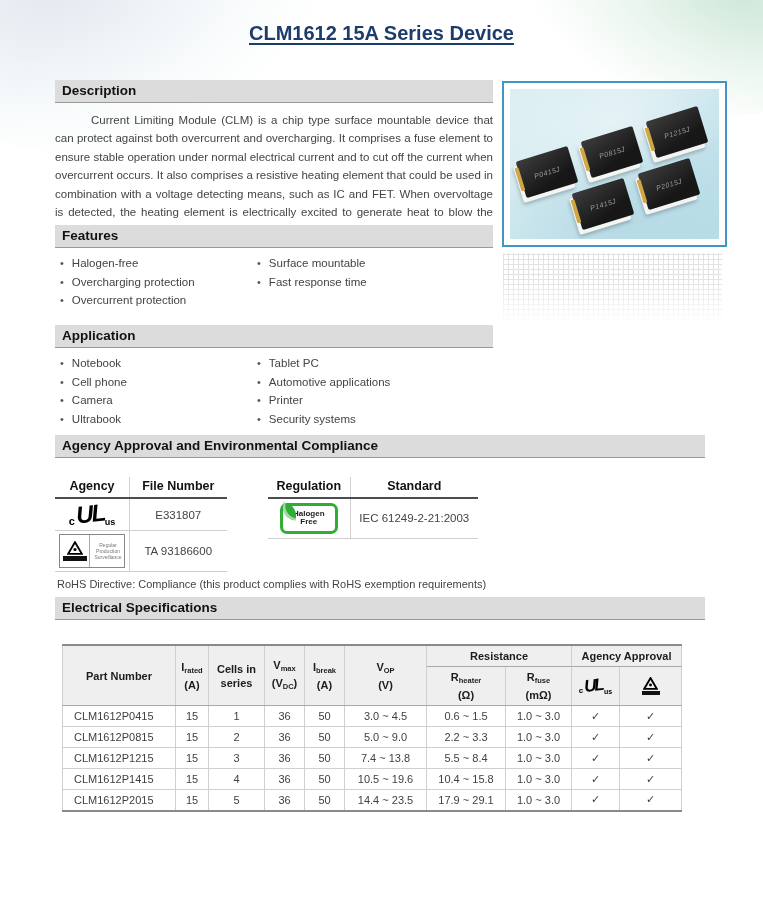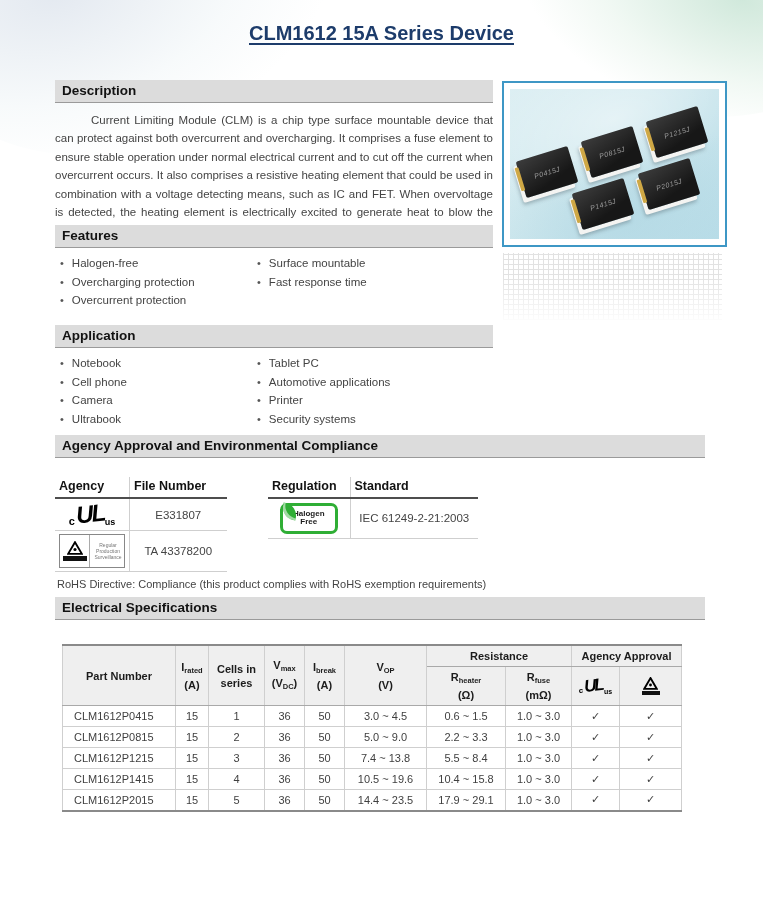--- a/index.html
+++ b/index.html
@@ -72,21 +72,21 @@
   .list-wrap { position:relative; margin-top:6px; }
   .blist { list-style:none; position:absolute; top:0; }
   .blist.c1 { left:5px; }
   .blist.c2 { left:202px; }
   .blist li { font-size:11.5px; color:#444; line-height:18.6px; }
   .blist li .dot { color:#555; margin-right:8px; font-size:11px; }
 
   
   .mini-table { border-collapse:collapse; }
   .mini-table th {
-    font-size:12.5px; font-weight:bold; color:#121212; text-align:left;
+    font-size:12.5px; font-weight:bold; color:#121212; text-align:center;
     border-bottom:2px solid #4d4d4d; padding:2px 4px 4px;
   }
   .mini-table td {
     border-bottom:1px solid #cfcfcf; text-align:center; vertical-align:middle;
     font-size:11.5px; color:#444; padding:3px 4px;
   }
   .mini-table td + td, .mini-table th + th { border-left:1px solid #cfcfcf; }
 
   
   .ul-mark { display:inline-flex; align-items:flex-end; justify-content:center; color:#000; line-height:1; }
@@ -241,21 +241,21 @@
                 </svg>
               <span class="tuv-cert-bar"></span>
             </span>
             <span class="tuv-right">
               <span>Regular</span>
               <span>Production</span>
               <span>Surveillance</span>
             </span>
           </span>
         </td>
-        <td>TA 43378200</td>
+        <td>TA 93186600</td>
       </tr>
     </tbody>
   </table>
 
   <table class="mini-table" style="position:absolute; left:268px; top:477px;">
     <colgroup>
         <col style="width:82px">
         <col style="width:128px">
       </colgroup>
     <thead>

